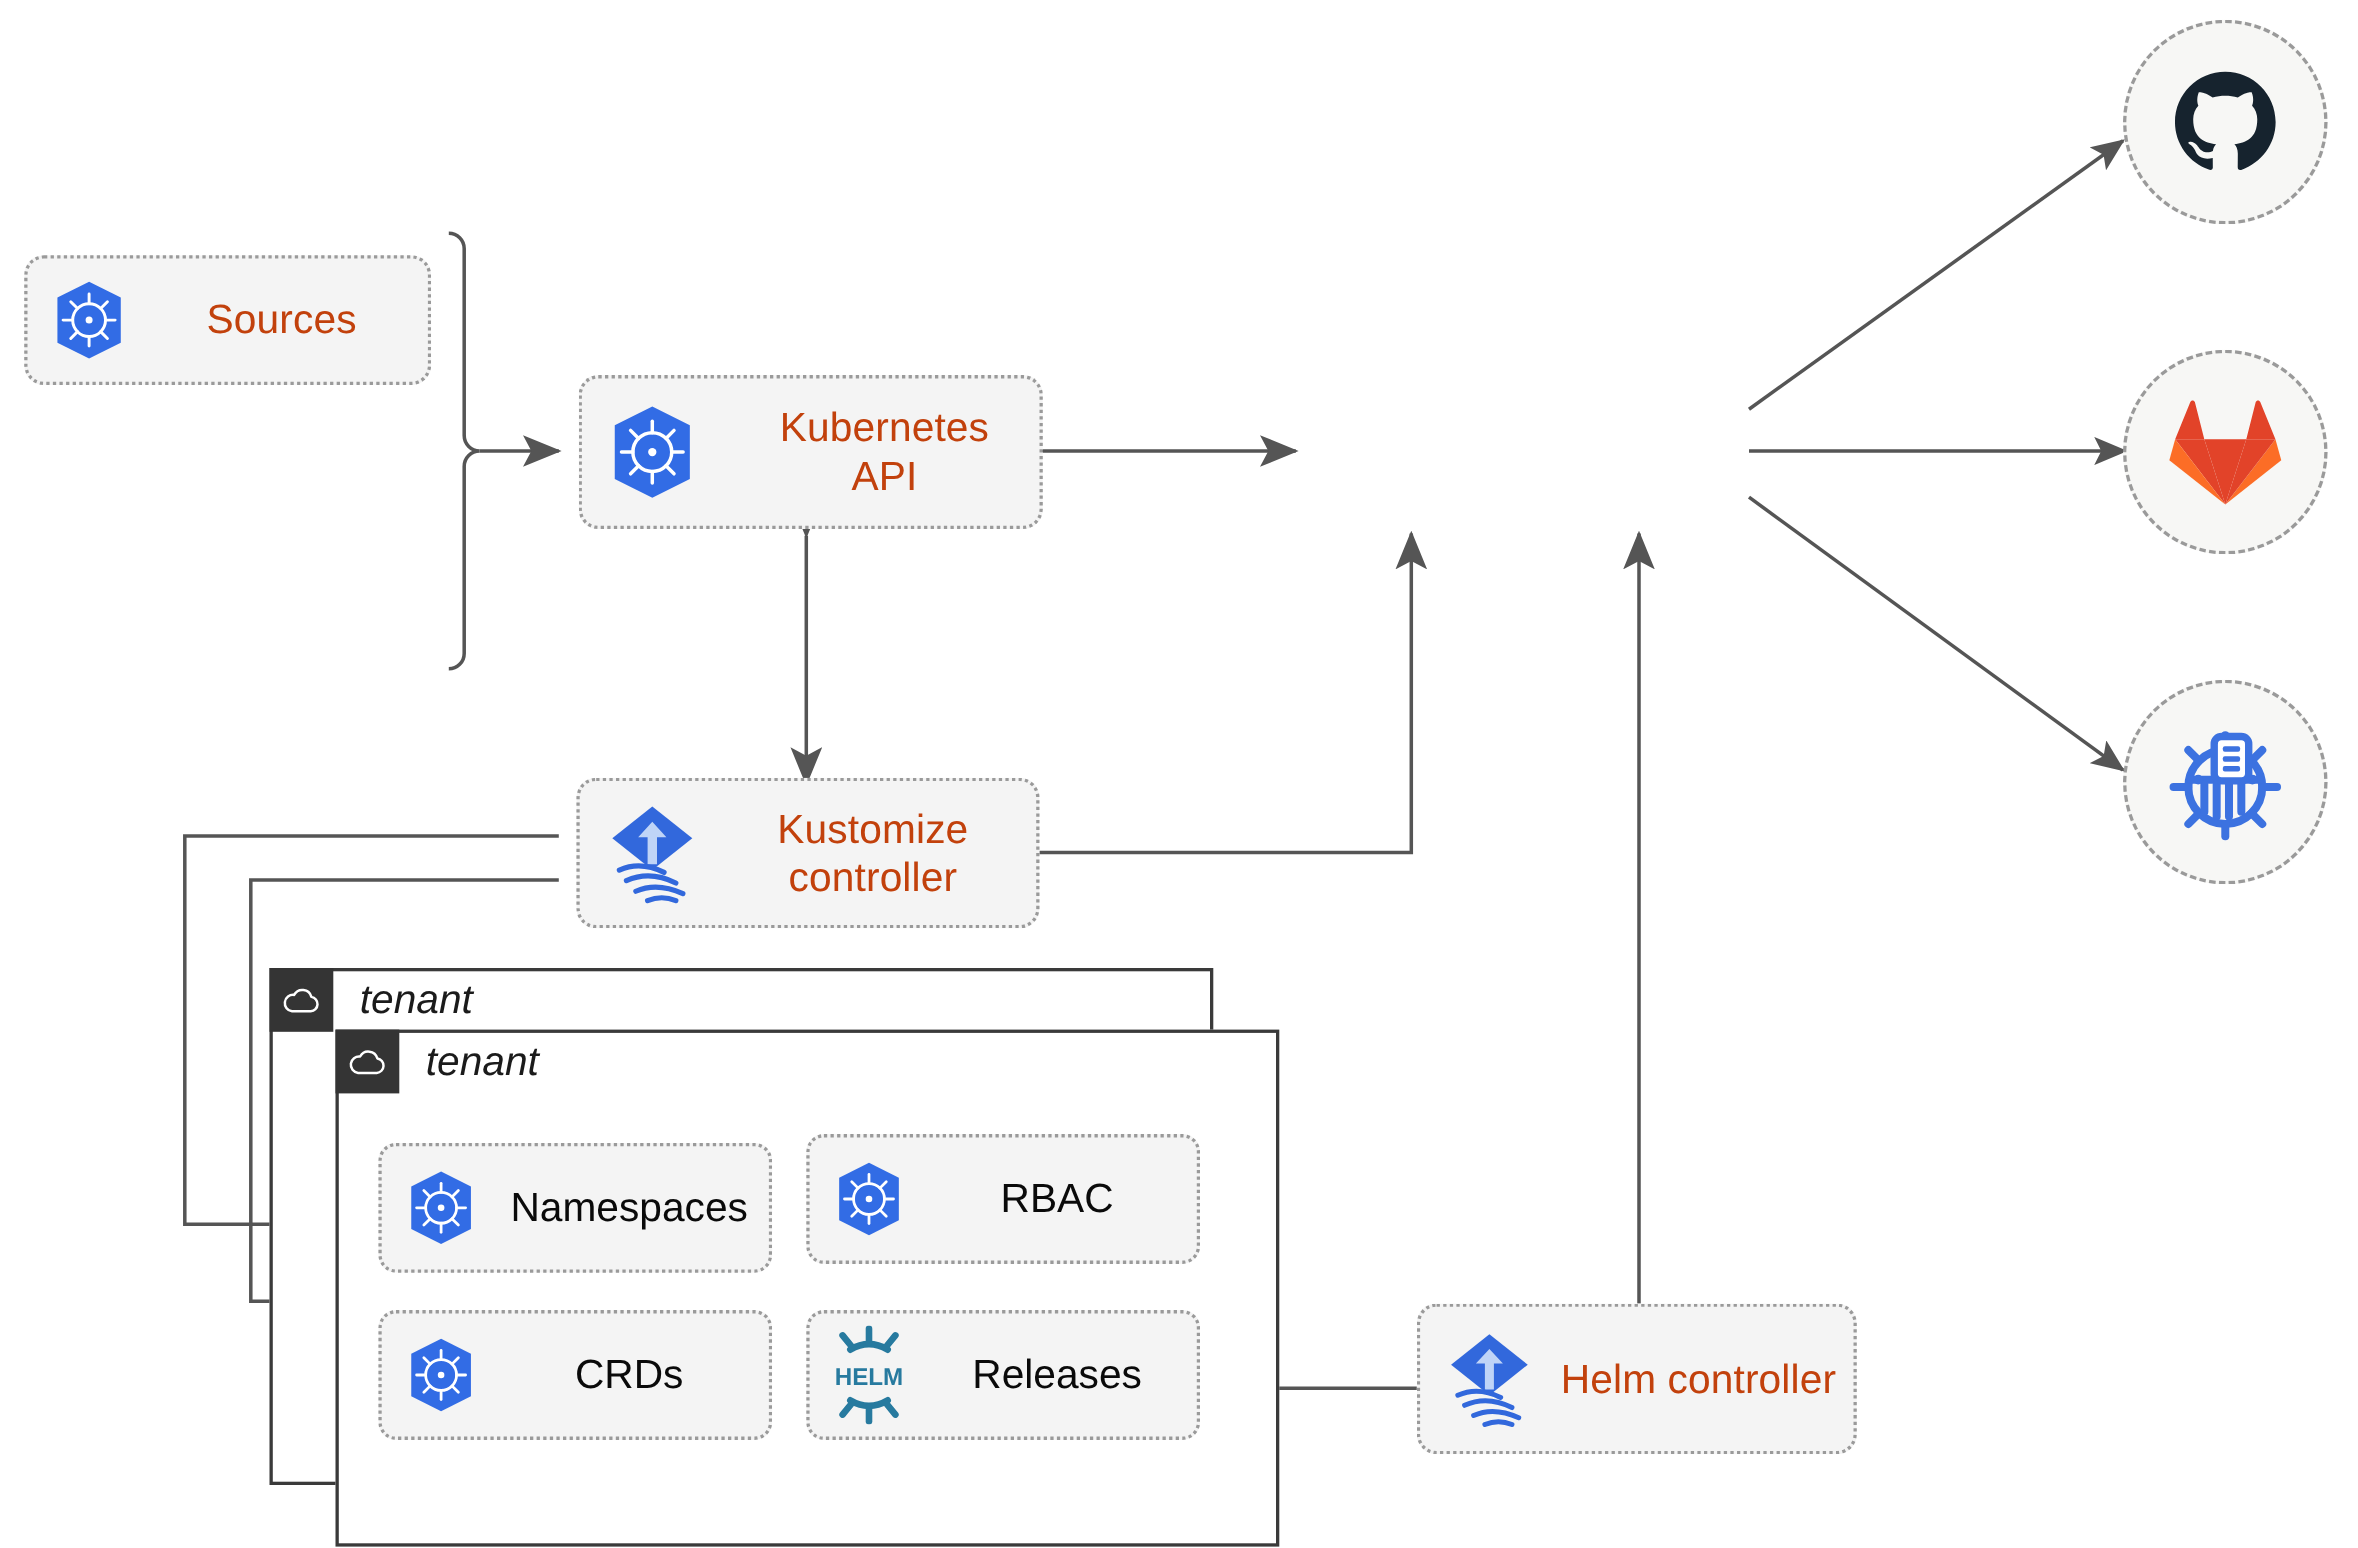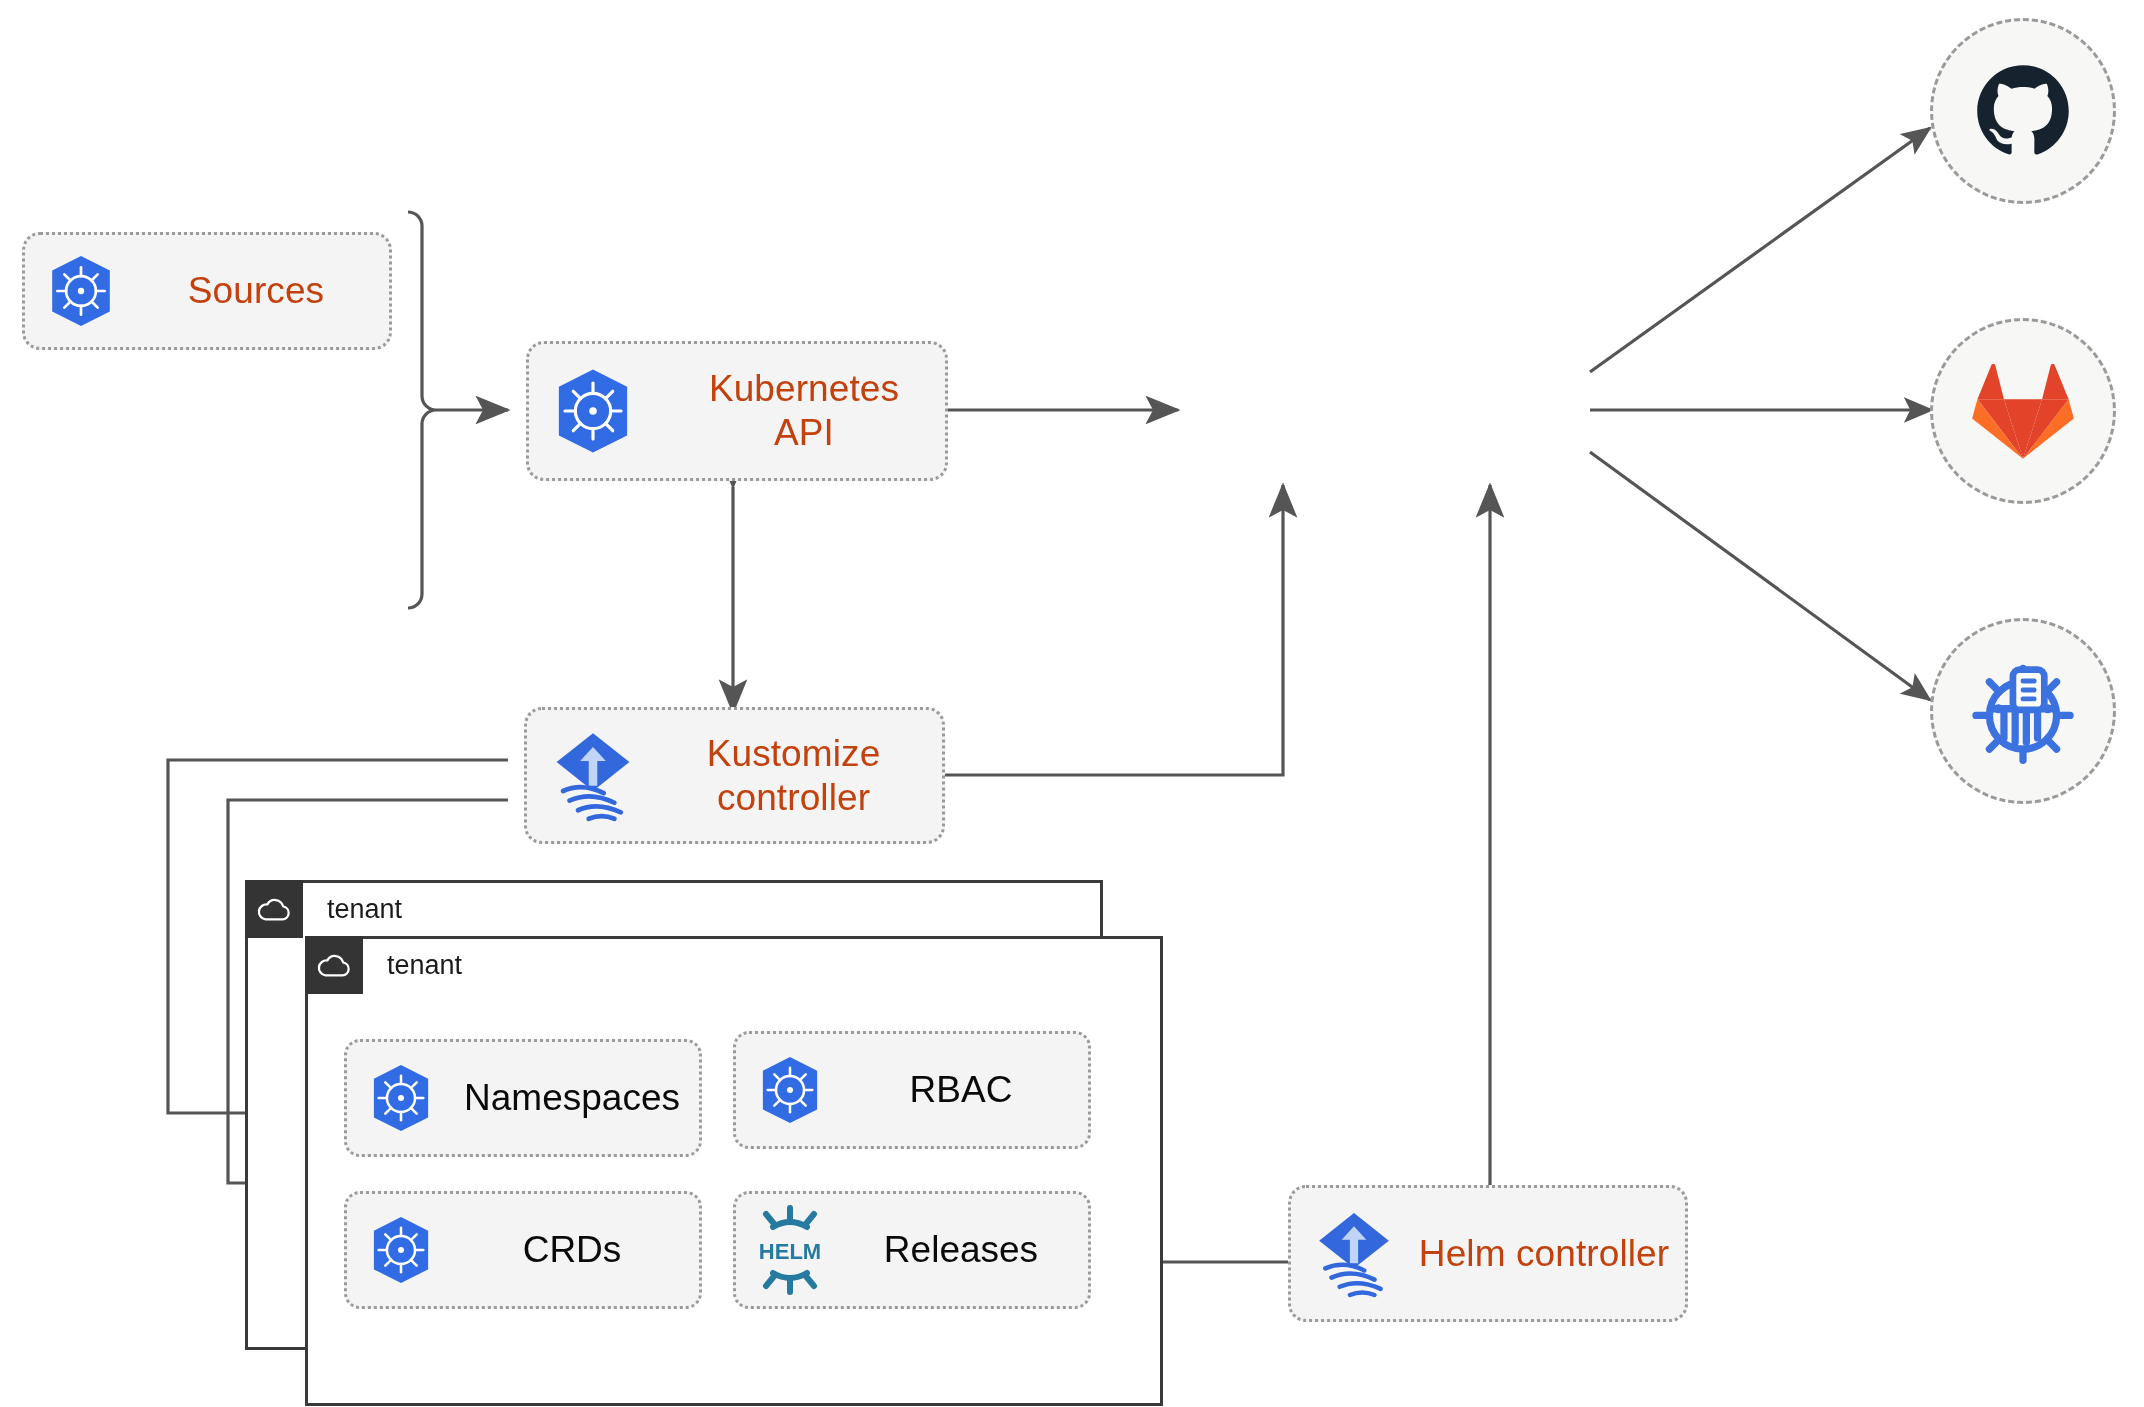--- a/index.html
+++ b/index.html
@@ -15,21 +15,21 @@
              font-size:37px;letter-spacing:.1px;padding-right:14px;}
 
   .circ{position:absolute;box-sizing:border-box;border-radius:50%;
         background:#f7f7f5;border:3px dashed #9a9a9a;
         display:flex;align-items:center;justify-content:center;}
 
   .tenant{position:absolute;box-sizing:border-box;background:#ffffff;
           border:3px solid #3a3a3a;}
   .tenant .tab{position:absolute;left:-3px;top:-3px;height:58px;display:flex;align-items:center;}
   .tenant .tabicon{width:58px;height:58px;background:#343434;display:flex;align-items:center;justify-content:center;}
-  .tenant .tabtxt{font-size:27px;color:#1b1b1b;padding-left:24px;white-space:nowrap;}
+  .tenant .tabtxt{font-size:37px;color:#1b1b1b;padding-left:24px;white-space:nowrap;font-style:italic;}
 
   .inner{position:absolute;box-sizing:border-box;background:#f4f4f4;
          border:3px dotted #9a9a9a;border-radius:16px;display:flex;align-items:center;}
   .inner .lbl{flex:1;text-align:center;font-size:37px;color:#0a0a0a;padding-right:10px;}
 </style>
 </head>
 <body>
 
 <div id="stage">
 

